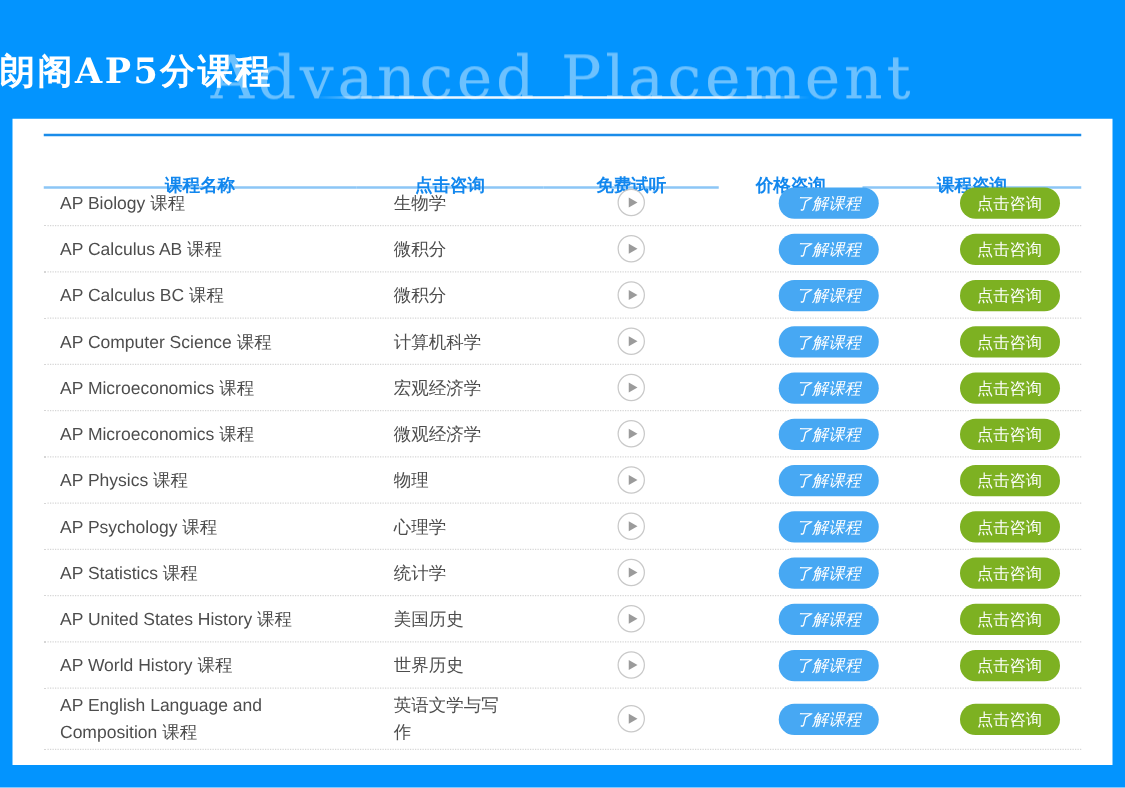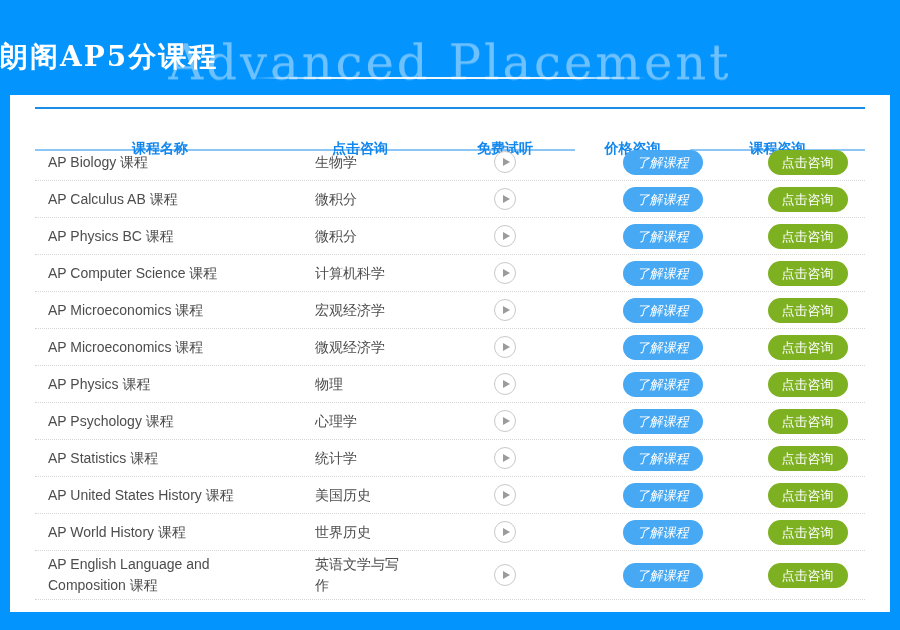--- a/index.html
+++ b/index.html
@@ -149,21 +149,21 @@
     <div class="c4">
       <button class="btn btn-blue">了解课程</button>
     </div>
     <div class="c5">
       <button class="btn btn-green">点击咨询</button>
     </div>
   </div>
 
   <div class="row">
     <div class="c1">
-      <span class="cell-text">AP Physics BC 课程</span>
+      <span class="cell-text">AP Calculus BC 课程</span>
     </div>
     <div class="c2">
       <span class="cell-text">微积分</span>
     </div>
     <div class="c3">
       <span class="play">
             <span class="tri"></span>
           </span>
     </div>
     <div class="c4">

